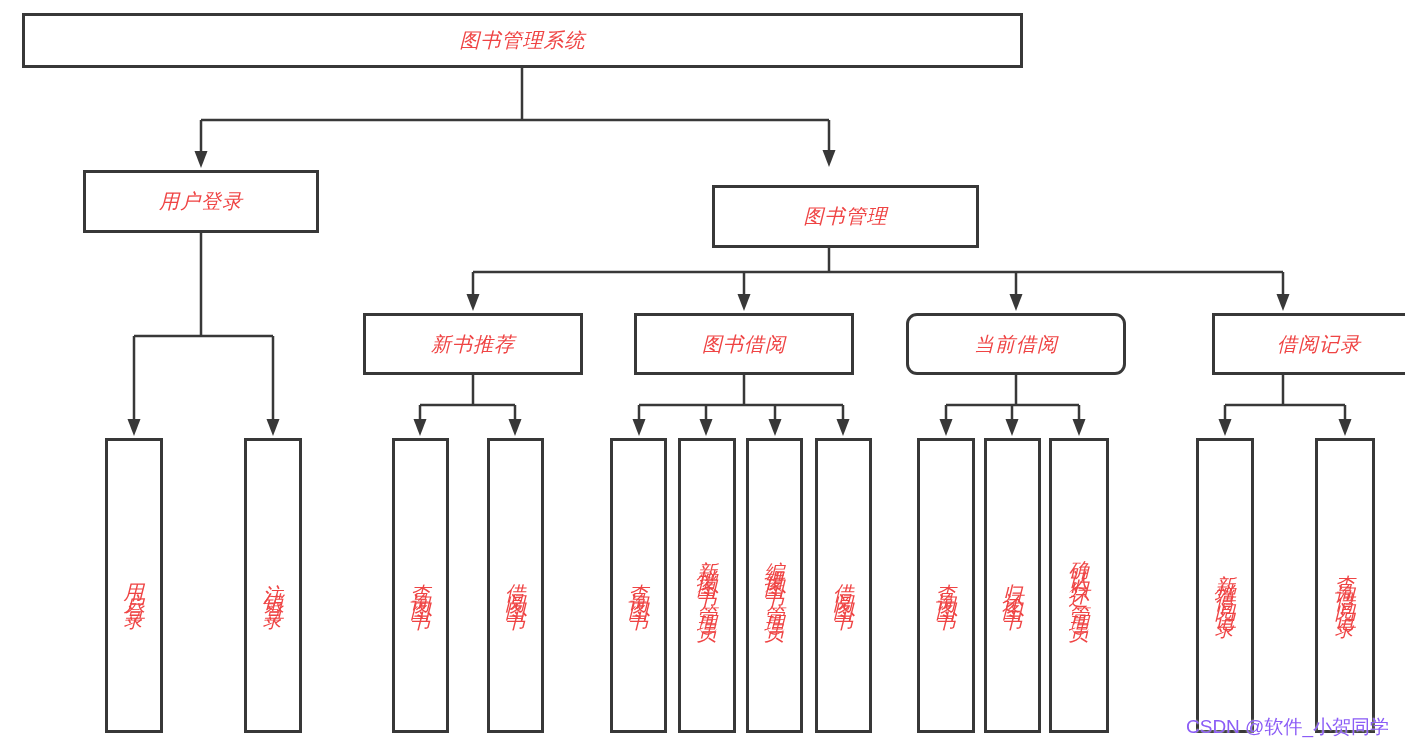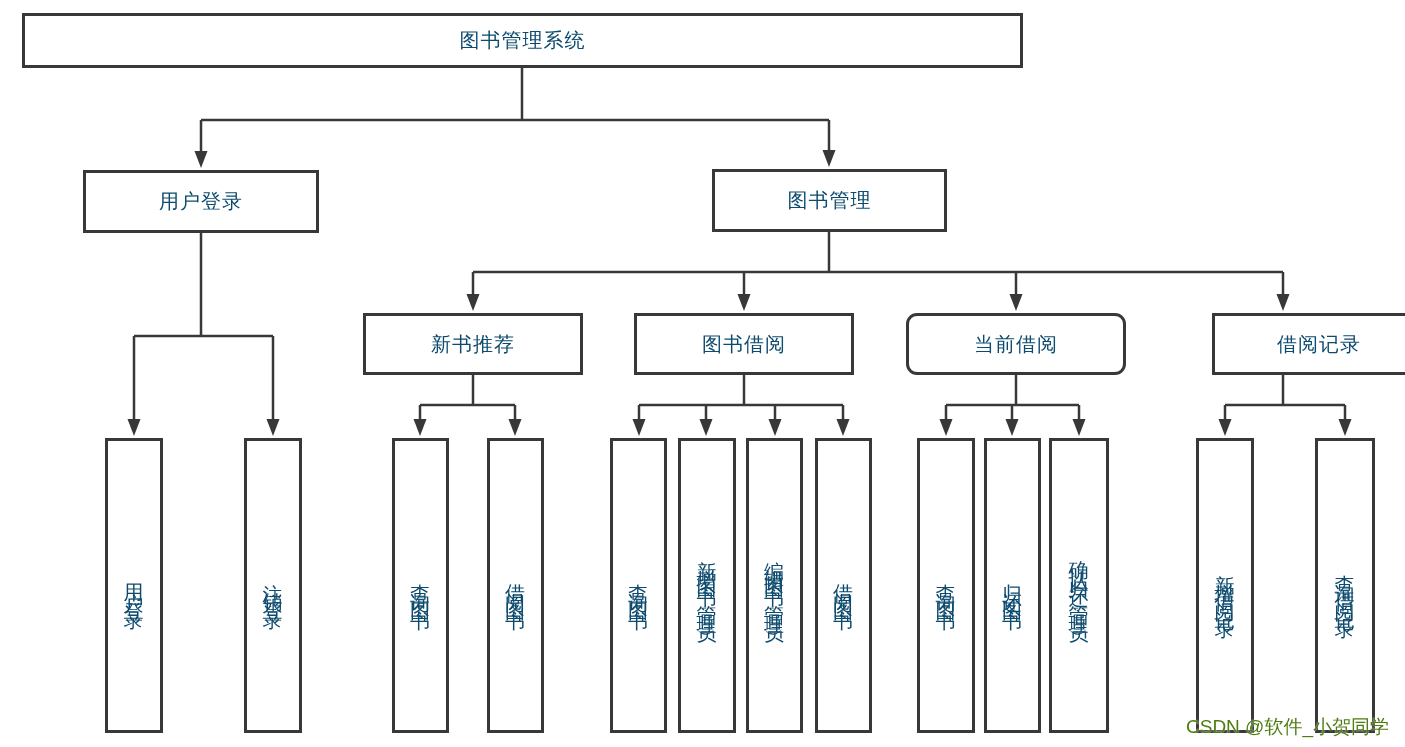--- a/index.html
+++ b/index.html
@@ -23,40 +23,41 @@
     height: 747px;
   }
   .box {
     position: absolute;
     box-sizing: border-box;
     border: 3px solid #383838;
     background: #ffffff;
     display: flex;
     align-items: center;
     justify-content: center;
-    color: #0c4a6e;
+    color: #ef4444;
+    font-style: italic;
   }
   .hbox span {
     font-size: 20px;
     letter-spacing: 1px;
     white-space: nowrap;
   }
   .vbox span {
     writing-mode: vertical-rl;
     text-orientation: mixed;
     font-size: 20px;
     letter-spacing: 9px;
     line-height: 1;
   }
   .watermark {
     position: absolute;
     left: 1186px;
     top: 714px;
     font-size: 19px;
-    color: #4d7c0f;
+    color: #8b5cf6;
     text-shadow: 0 0 2px #ffffff;
     white-space: nowrap;
     z-index: 5;
   }
 </style>
 </head>
 <body>
 
 <div class="canvas">
 
@@ -99,21 +100,21 @@
     <use href="#ah" transform="translate(1345,436)"></use>
   </svg>
 
   <div class="box hbox" style="left:22px; top:13px; width:1001px; height:55px;">
     <span>图书管理系统</span>
   </div>
 
   <div class="box hbox" style="left:83px; top:170px; width:236px; height:63px;">
     <span>用户登录</span>
   </div>
-  <div class="box hbox" style="left:712px; top:169px; width:235px; height:63px;">
+  <div class="box hbox" style="left:712px; top:185px; width:267px; height:63px;">
     <span>图书管理</span>
   </div>
 
   <div class="box vbox" style="left:105px; top:438px; width:58px; height:295px;">
     <span>用户登录</span>
   </div>
   <div class="box vbox" style="left:244px; top:438px; width:58px; height:295px;">
     <span>注销登录</span>
   </div>
 

